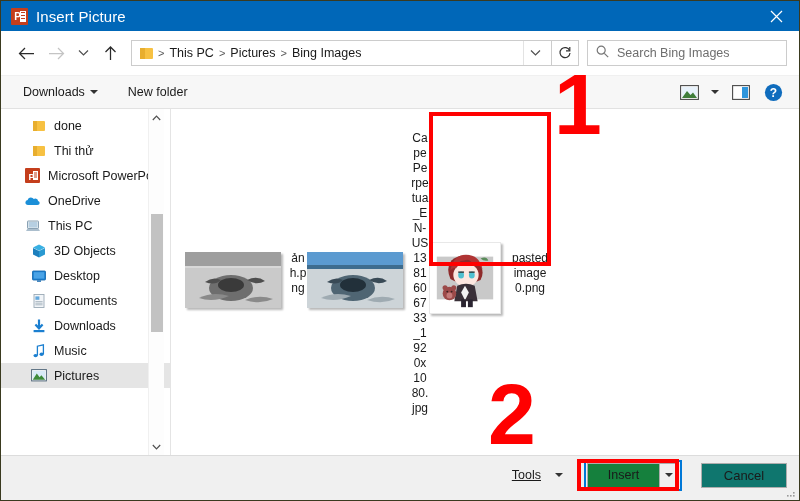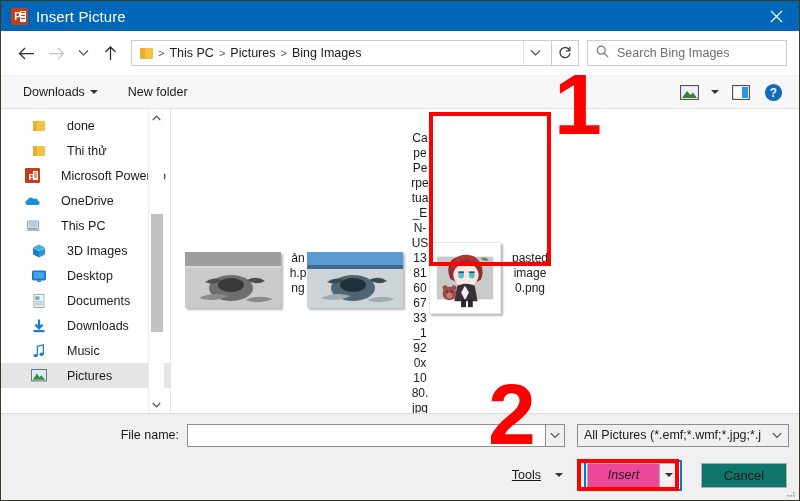--- a/index.html
+++ b/index.html
@@ -113,21 +113,21 @@
 
   
   .body { flex: 1 1 auto; display:flex; min-height: 0; background:#fff; }
   .sidebar {
     width: 170px; flex: 0 0 170px; background: #ffffff;
     position: relative; overflow: hidden;
     border-right: 1px solid #e4e4e4;
   }
   .tree { padding-top: 4px; }
   .tree-item {
-    height: 25px; display:flex; align-items:center; gap: 20px;
+    height: 25px; display:flex; align-items:center; gap: 7px;
     padding-left: 24px; font-size: 12.5px; color: #1a1a1a; white-space: nowrap;
   }
   .tree-item.indent2 { padding-left: 30px; }
   .tree-item.selected { background: #e5e5e5; }
   .tree-item .lbl { overflow:hidden; }
   .ico { width: 16px; height: 16px; flex: 0 0 16px; position: relative; }
 
   .folder-ico .fa { position:absolute; left:2px; top:3px; width:12px; height:10px; background:#f7c142; border-radius:1px;}
   .folder-ico .fb { position:absolute; left:2px; top:3px; width:4px; height:10px; background:#e8ae2e;}
 
@@ -193,22 +193,22 @@
     padding: 4px 10px; margin-right: 14px; text-decoration: underline;
   }
   .btn {
     height: 25px; min-width: 86px; background: #0f766e; border: 1px solid #adadad;
     display:flex; align-items:center; justify-content:center;
     font-size: 13px; color: #1a1a1a;
   }
   .insert-group { display:flex; position: relative; margin-right: 22px; }
   .insert-main {
     height: 25px; width: 72px; border: 1px solid #adadad; border-right: none;
-    background:#ec4899; display:flex; align-items:center; justify-content:center;
-    font-size:12.5px; color:#1a1a1a;font-style:italic;
+    background:#15803d; display:flex; align-items:center; justify-content:center;
+    font-size:12.5px; color:#1a1a1a;
   }
   .insert-caret {
     height: 25px; width: 20px; border: 1px solid #adadad; background:#f0f0f0;
     display:flex; align-items:center; justify-content:center;
   }
   .insert-focus {
     position:absolute; left:-3px; top:-3px; right:-3px; bottom:-3px;
     border: 2px solid #0078d7; pointer-events:none;
   }
   .grip { position:absolute; right:3px; bottom:2px; width:10px; height:10px; }
@@ -389,21 +389,21 @@
             <span class="lbl">This PC</span>
           </div>
           <div class="tree-item indent2">
             <span class="ico">
               <svg width="16" height="16" viewBox="0 0 16 16">
                 <path d="M8 1.4 L14 4.6 L8 7.8 L2 4.6z" fill="#38b0e3"></path>
                 <path d="M2 4.9 L8 8.1 L8 14.6 L2 11.4z" fill="#1c7fbd"></path>
                 <path d="M14 4.9 L8 8.1 L8 14.6 L14 11.4z" fill="#2a99d1"></path>
               </svg>
             </span>
-            <span class="lbl">3D Images</span>
+            <span class="lbl">3D Objects</span>
           </div>
           <div class="tree-item indent2">
             <span class="ico">
               <svg width="16" height="16" viewBox="0 0 16 16">
                 <rect x="1.5" y="3" width="13" height="9" rx="0.8" fill="#1b7fd0" stroke="#1b6cb0" stroke-width="0.9"></rect>
                 <rect x="2.8" y="4.2" width="10.4" height="6.4" fill="#4aa3e6"></rect>
                 <rect x="6" y="12.4" width="4" height="1.4" fill="#1b6cb0"></rect>
               </svg>
             </span>
             <span class="lbl">Desktop</span>
@@ -537,37 +537,20 @@
             </svg>
           </div>
           <div class="fname">pasted image 0.png</div>
         </div>
 
       </div>
     </div>
   </div>
 
   <div class="bottom">
-    <div class="fn-row">
-      <div class="fn-label">File name:</div>
-      <div class="fn-input"></div>
-      <div class="fn-caret">
-        <svg width="10" height="7" viewBox="0 0 10 7">
-            <path d="M0.8 1.2 L5 5.4 L9.2 1.2" stroke="#505050" stroke-width="1.2" fill="none"></path>
-          </svg>
-      </div>
-      <div class="filter-select">
-        <span class="fs-text">All Pictures (*.emf;*.wmf;*.jpg;*.j</span>
-        <span class="fs-caret">
-          <svg width="10" height="7" viewBox="0 0 10 7">
-              <path d="M0.8 1.2 L5 5.4 L9.2 1.2" stroke="#505050" stroke-width="1.2" fill="none"></path>
-            </svg>
-        </span>
-      </div>
-    </div>
 
     <div class="btn-row">
       <div class="tools-btn">
         <span>Tools</span>
         <span class="caret-down"></span>
       </div>
 
       <div class="insert-group">
         <div class="insert-main">Insert</div>
         <div class="insert-caret">

